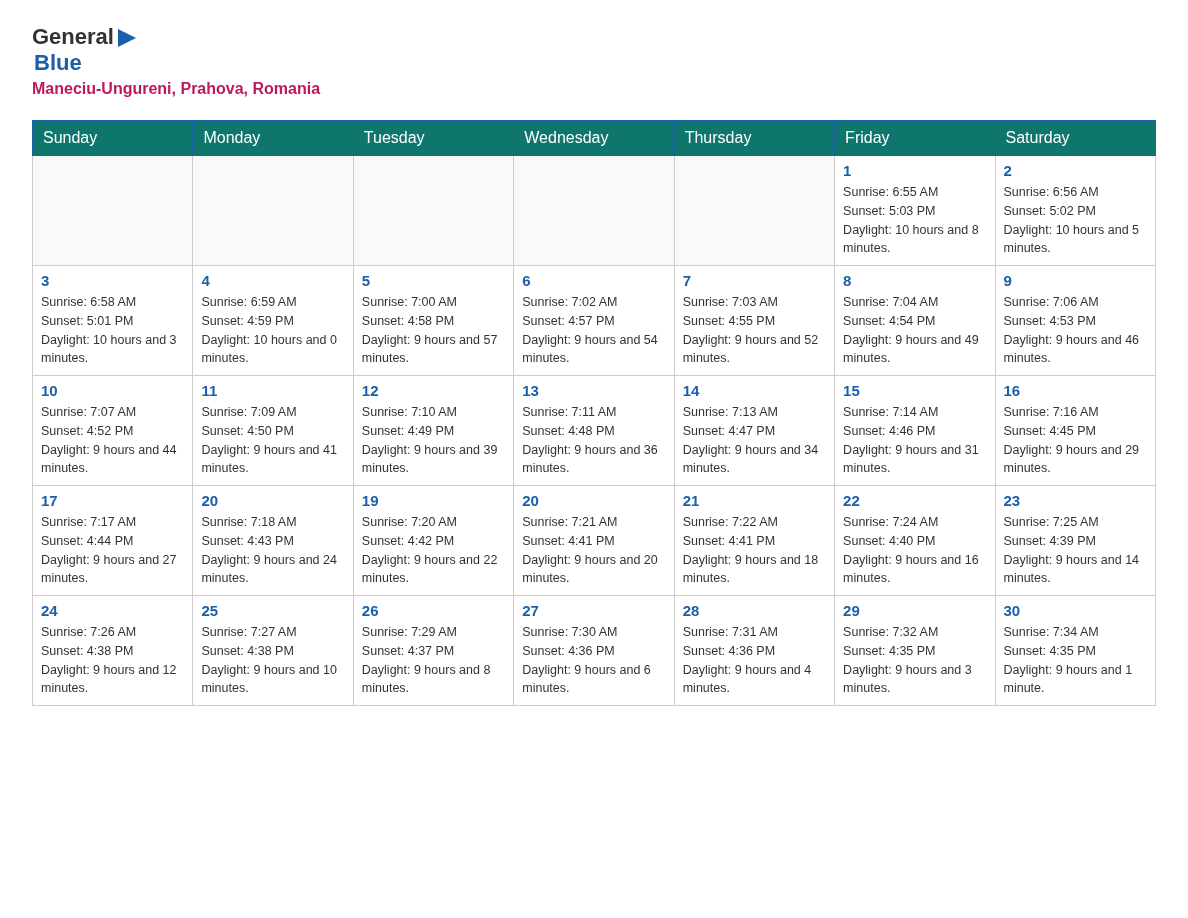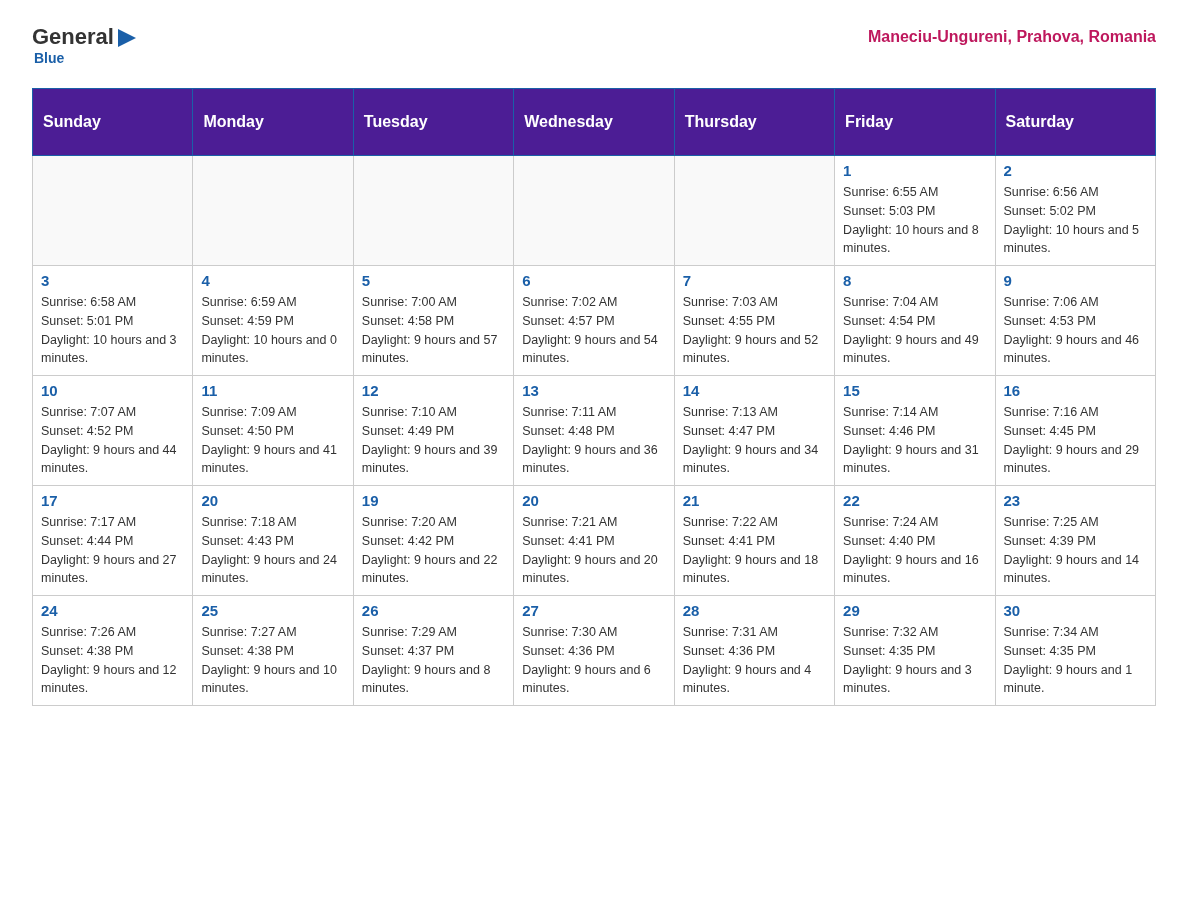--- a/index.html
+++ b/index.html
@@ -7,36 +7,37 @@
       font-family: Arial, sans-serif;
       background: #fff;
       padding: 24px 32px;
       color: #333;
     }
     .header-row {
       display: flex;
       justify-content: space-between;
       align-items: flex-start;
       margin-bottom: 22px;
+      flex-direction: column;
     }
     .logo-text-general {
       font-size: 22px;
       font-weight: bold;
       color: #333;
     }
     .logo-area {
       display: flex;
       flex-direction: column;
     }
     .logo-line1 {
       display: flex;
       align-items: center;
     }
     .logo-line2 {
-      font-size: 14px;
+      font-size: 22px;
       font-weight: bold;
       color: #1a5fa8;
       margin-left: 2px;
     }
     .title-area {
       text-align: right;
     }
     .month-title {
       font-size: 48px;
       font-weight: normal;
@@ -48,25 +49,25 @@
       color: #be185d;
       margin-top: 4px;
       font-weight: bold;
     }
     .calendar-table {
       width: 100%;
       border-collapse: collapse;
       margin-top: 12px;
     }
     .calendar-table th {
-      background-color: #4c1d95;
+      background-color: #0f766e;
       color: #fff;
       font-size: 16px;
-      font-weight: bold;
-      padding: 24px 10px;
+      font-weight: normal;
+      padding: 8px 10px;
       text-align: left;
       border: 1px solid #1a5fa8;
     }
     .calendar-table td {
       vertical-align: top;
       border: 1px solid #ccc;
       padding: 6px 8px;
       width: 14.28%;
       min-height: 100px;
       font-size: 13px;

